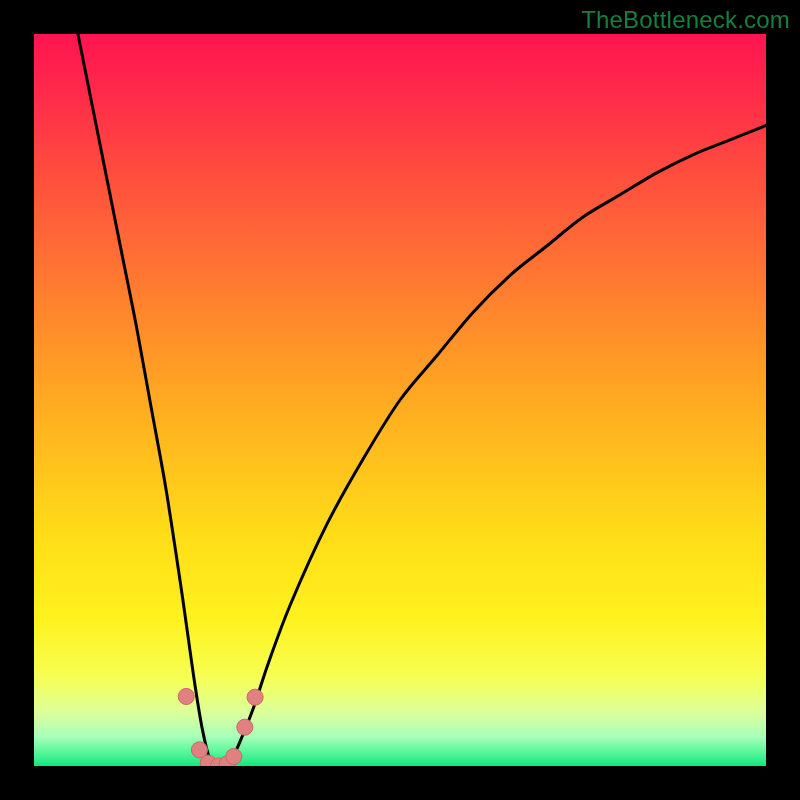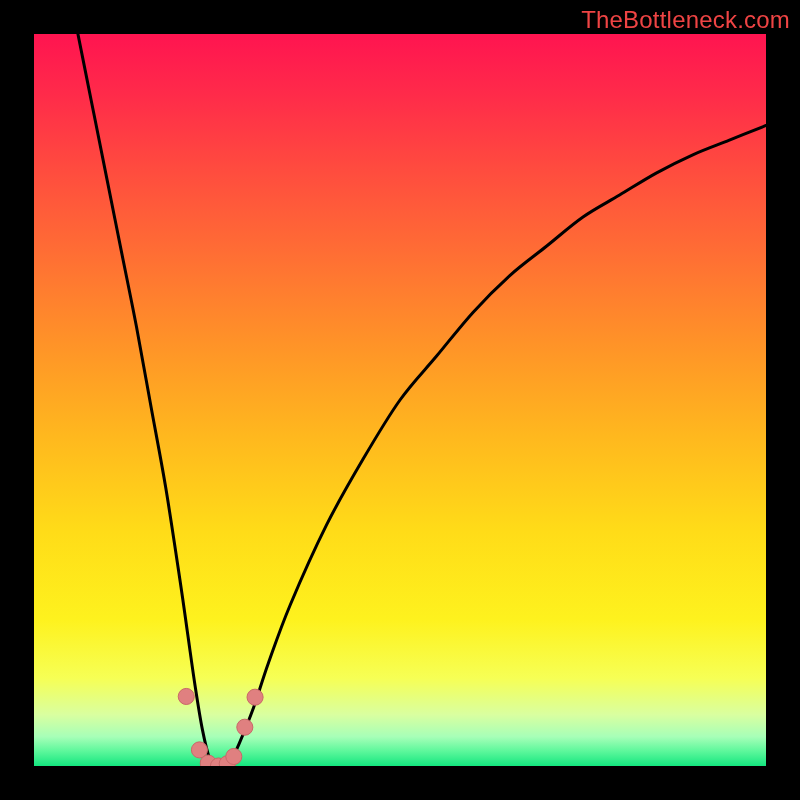--- a/index.html
+++ b/index.html
@@ -54,21 +54,21 @@
     position: absolute;
     left: 0;
     top: 0;
     width: 732px;
     height: 732px;
   }
   .watermark {
     position: absolute;
     top: 6px;
     right: 10px;
-    color: #ef4444;
+    color: #15803d;
     font-size: 24px;
     font-weight: 500;
     letter-spacing: 0.2px;
     user-select: none;
   }
 </style>
 </head>
 <body>
 
 <div class="frame">

